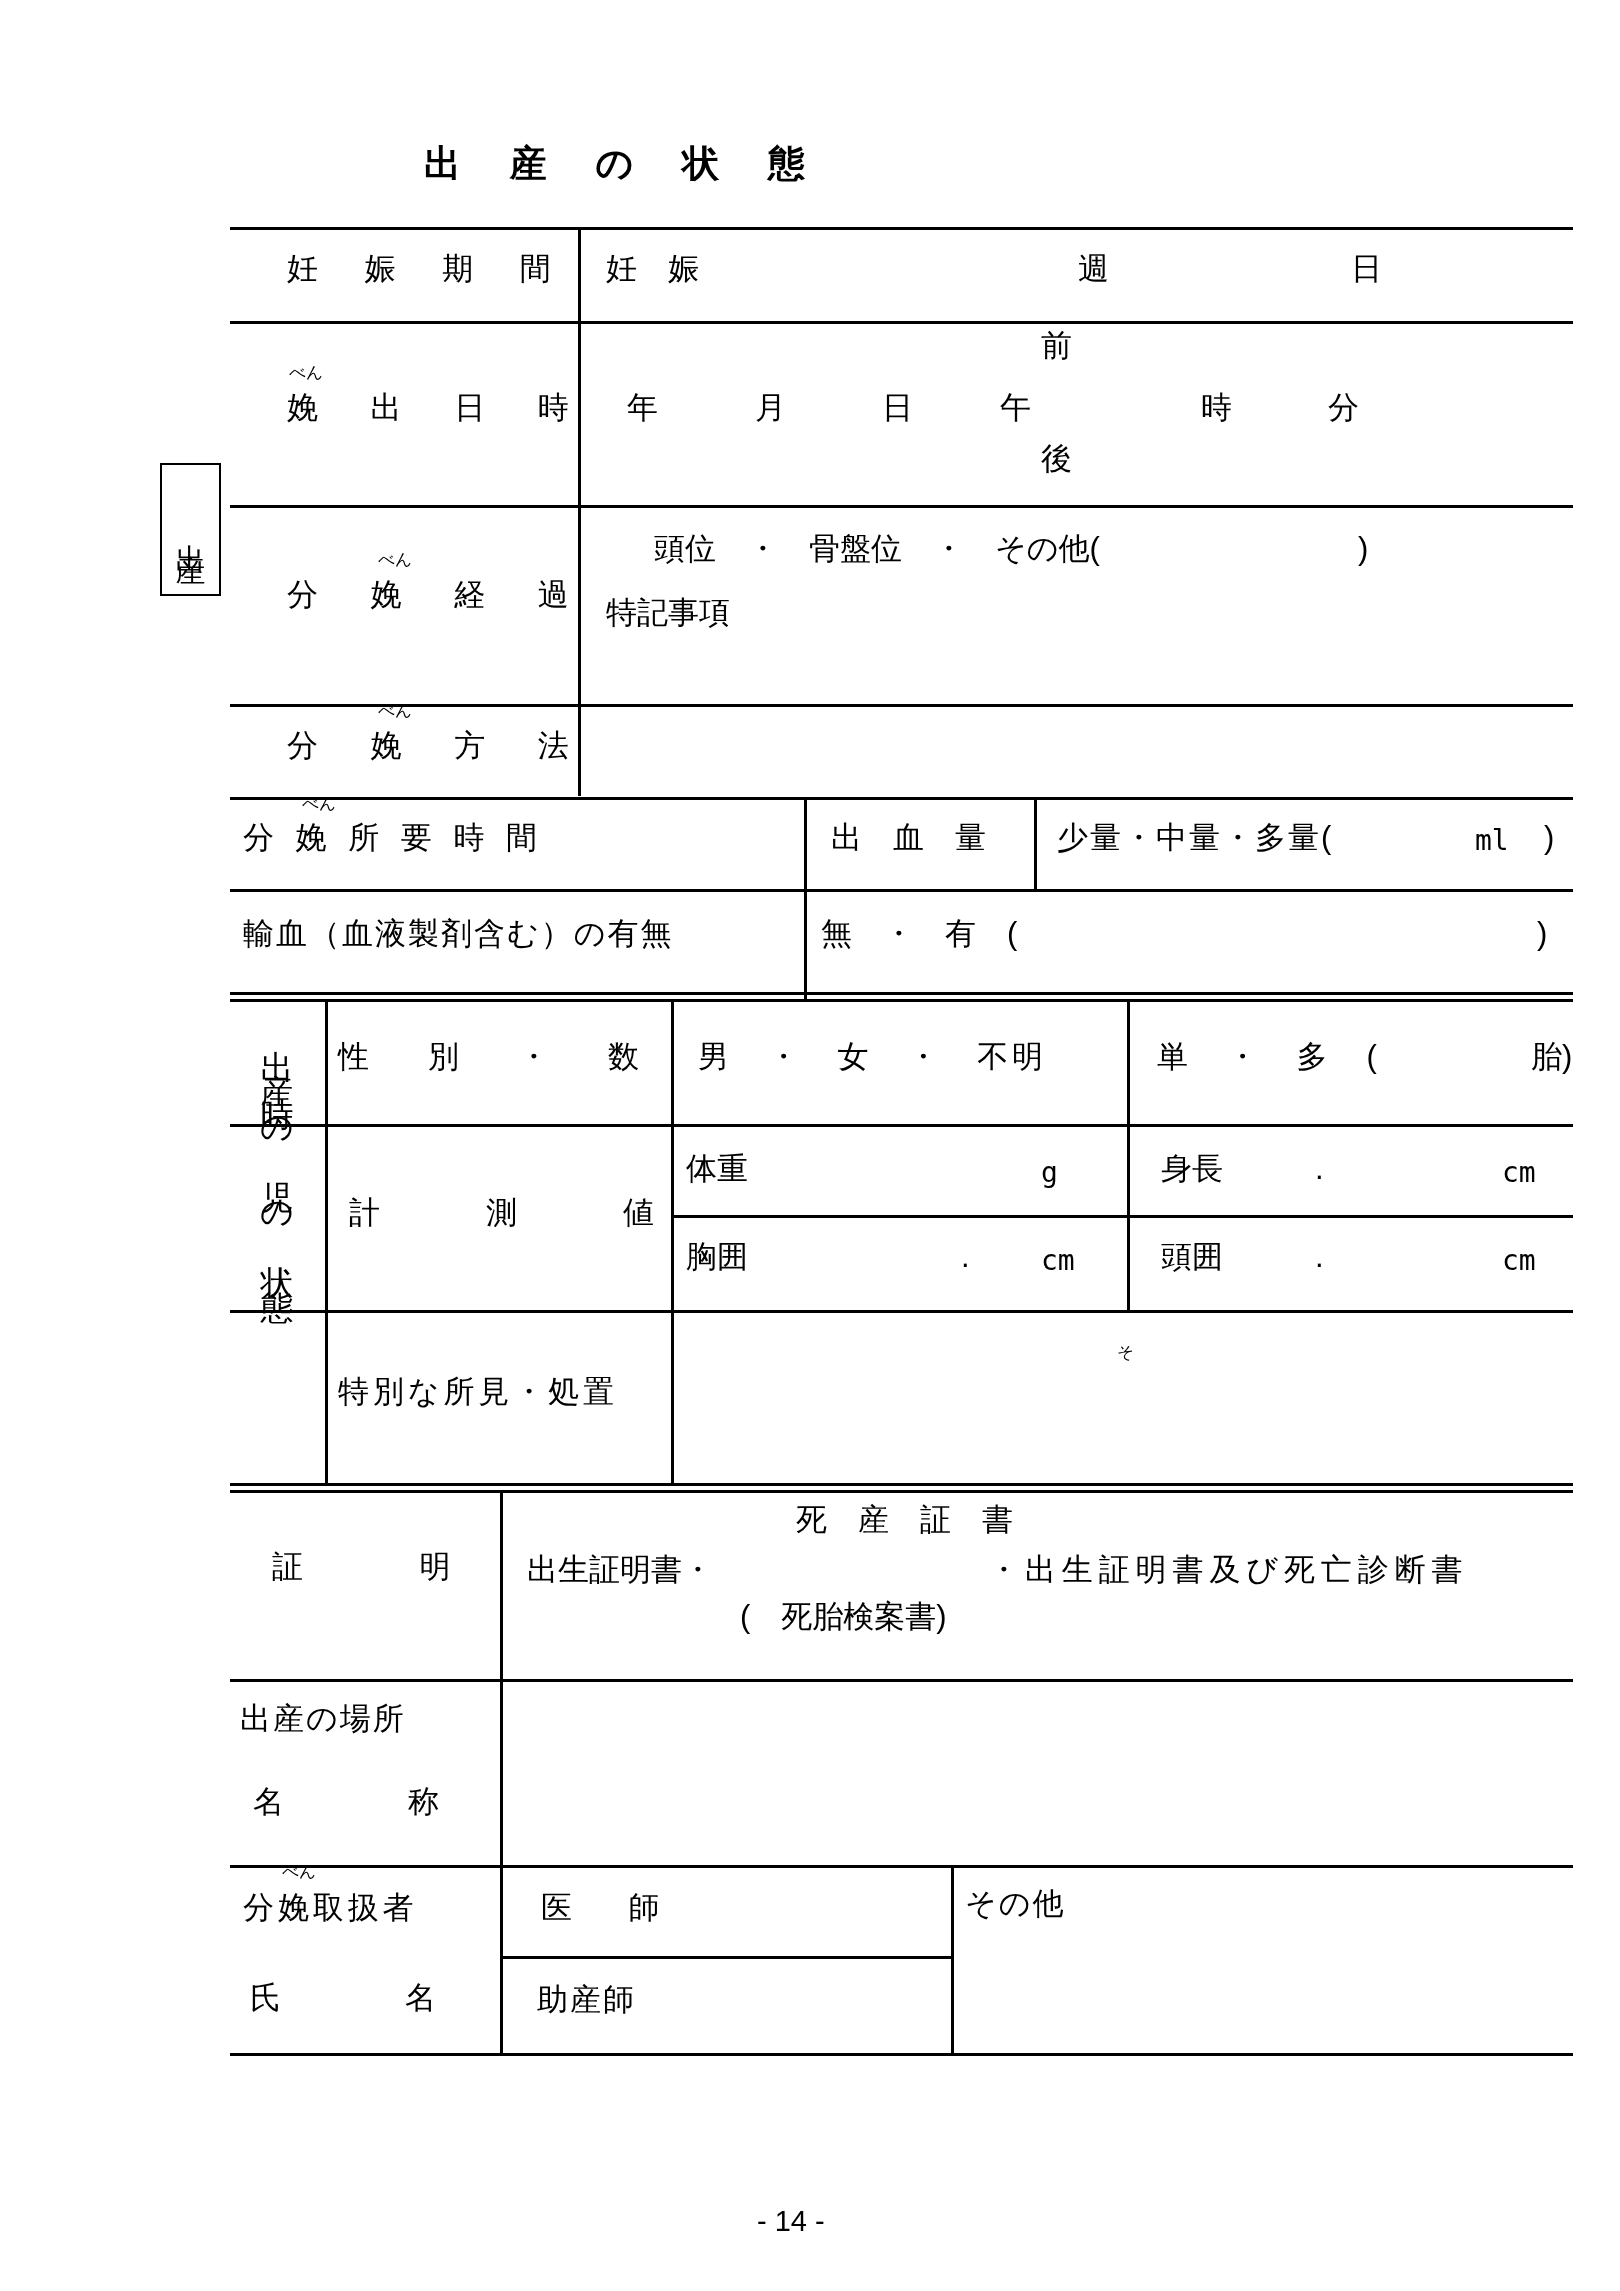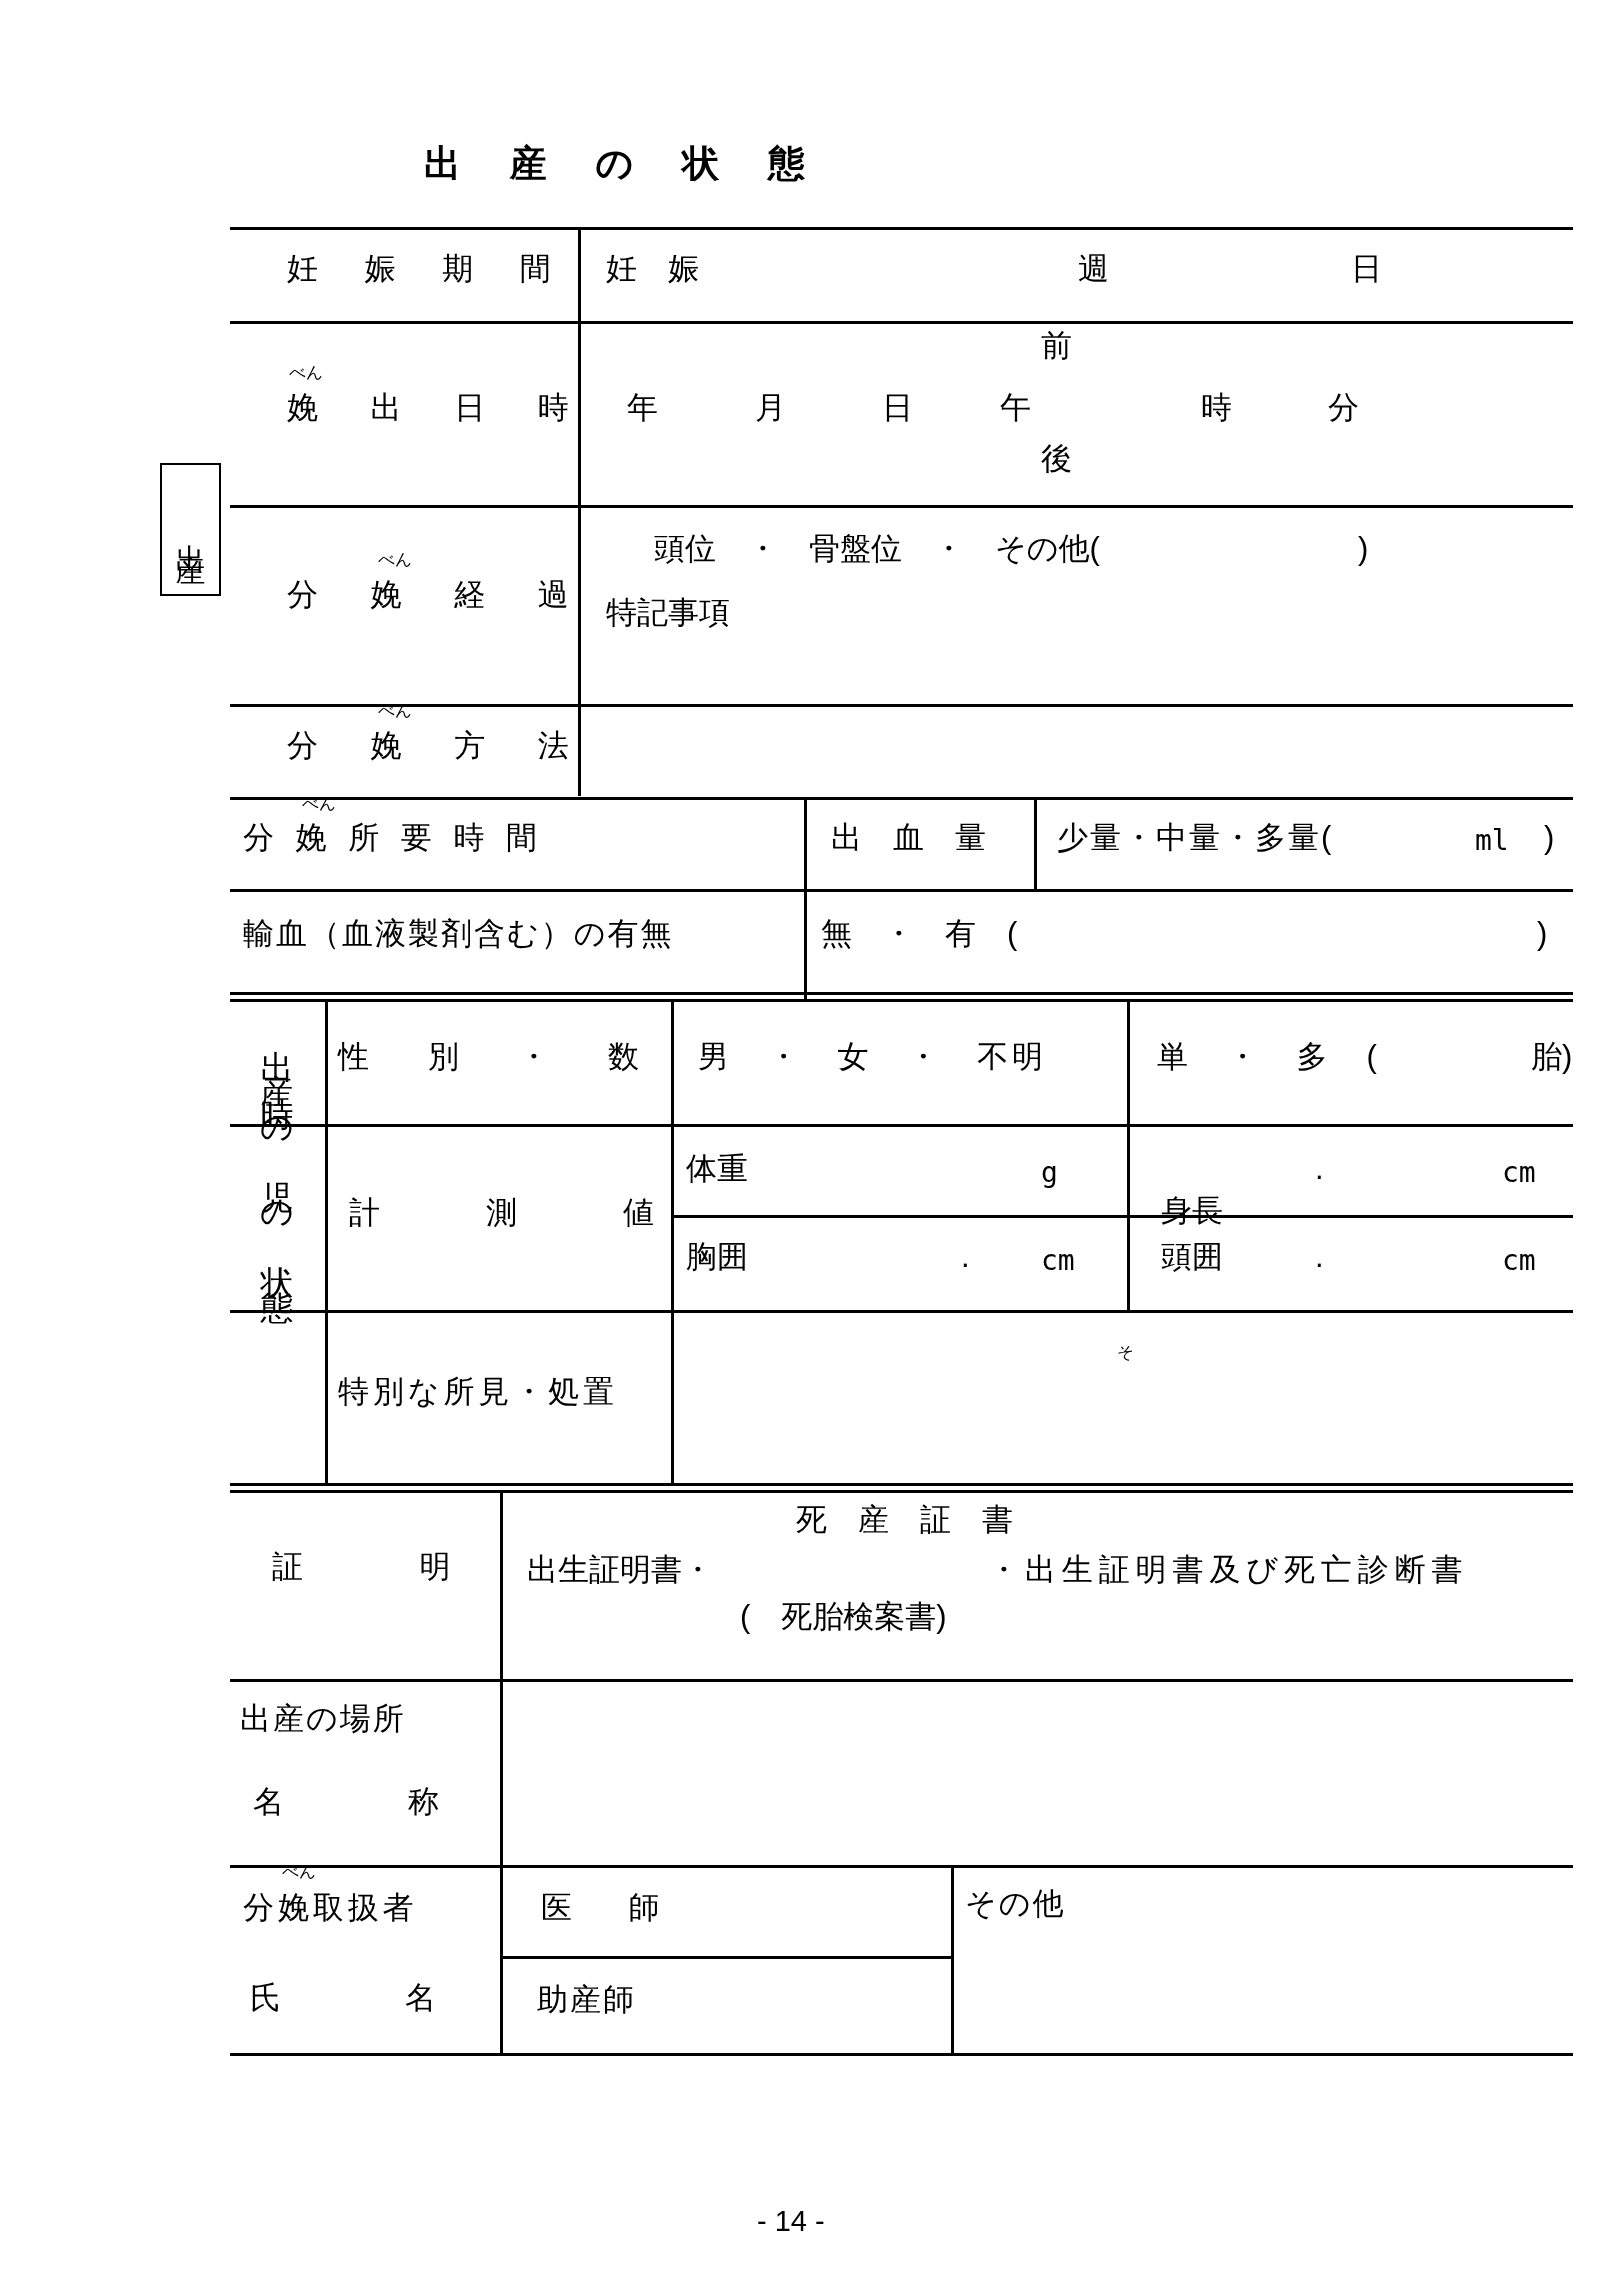--- a/index.html
+++ b/index.html
@@ -132,21 +132,21 @@
   <div class="vtext" style="left:261px;top:1024px;letter-spacing:23.5px;">出産時の児の状態</div>
 
   <div class="t" style="left:338px;top:1041px;letter-spacing:59px;">性別・数</div>
   <div class="t" style="left:698px;top:1041px;letter-spacing:3.9px;">男　・　女　・　不明</div>
   <div class="t" style="left:1157px;top:1041px;letter-spacing:3.9px;">単　・　多　(</div>
   <div class="t" style="left:1531px;top:1041px;">胎)</div>
 
   <div class="t" style="left:349px;top:1197px;letter-spacing:106px;">計測値</div>
   <div class="t" style="left:686px;top:1153px;font-family:Liberation Serif, serif;">体重</div>
   <div class="t mono" style="left:1041px;top:1159px;">g</div>
-  <div class="t" style="left:1161px;top:1195px;">身長</div>
+  <div class="t" style="left:1161px;top:1153px;">身長</div>
   <div class="t" style="left:1315px;top:1153px;">.</div>
   <div class="t mono" style="left:1502px;top:1159px;">cm</div>
   <div class="t" style="left:686px;top:1241px;">胸囲</div>
   <div class="t" style="left:961px;top:1241px;">.</div>
   <div class="t mono" style="left:1041px;top:1247px;">cm</div>
   <div class="t" style="left:1161px;top:1241px;">頭囲</div>
   <div class="t" style="left:1315px;top:1241px;">.</div>
   <div class="t mono" style="left:1502px;top:1247px;">cm</div>
 
   <div class="t" style="left:338px;top:1376px;letter-spacing:3.9px;">特別な所見・処置</div>

